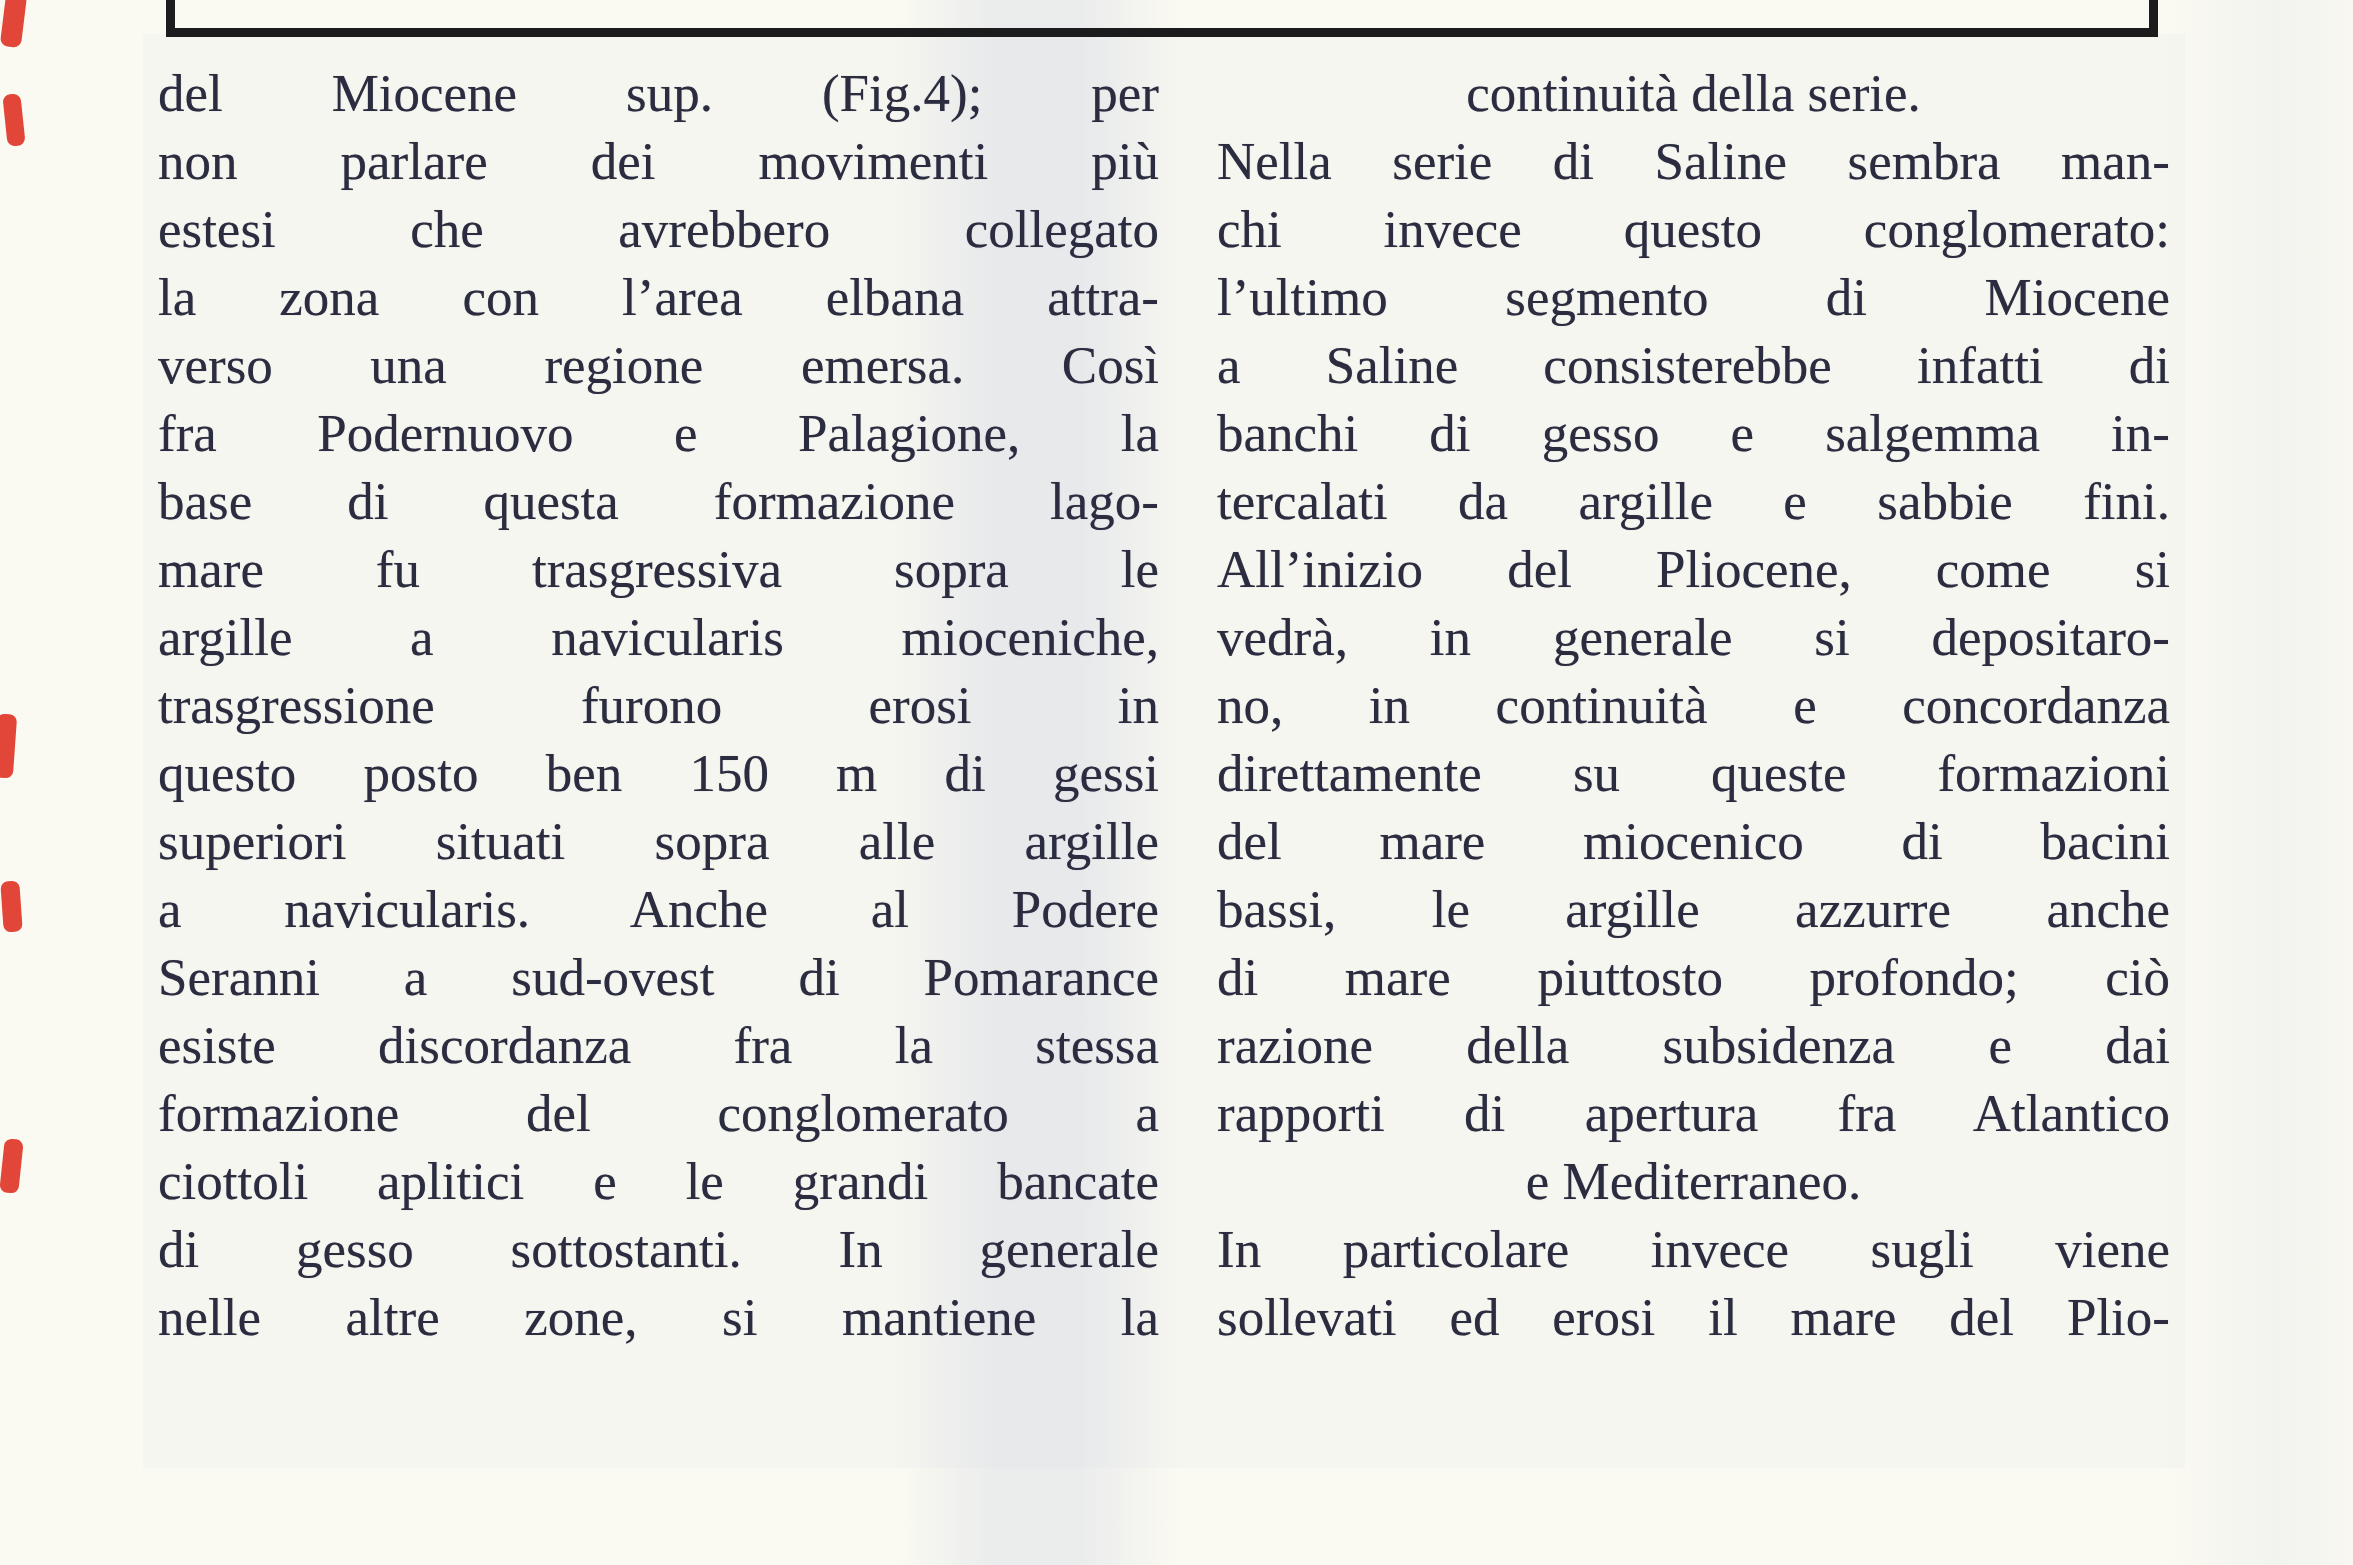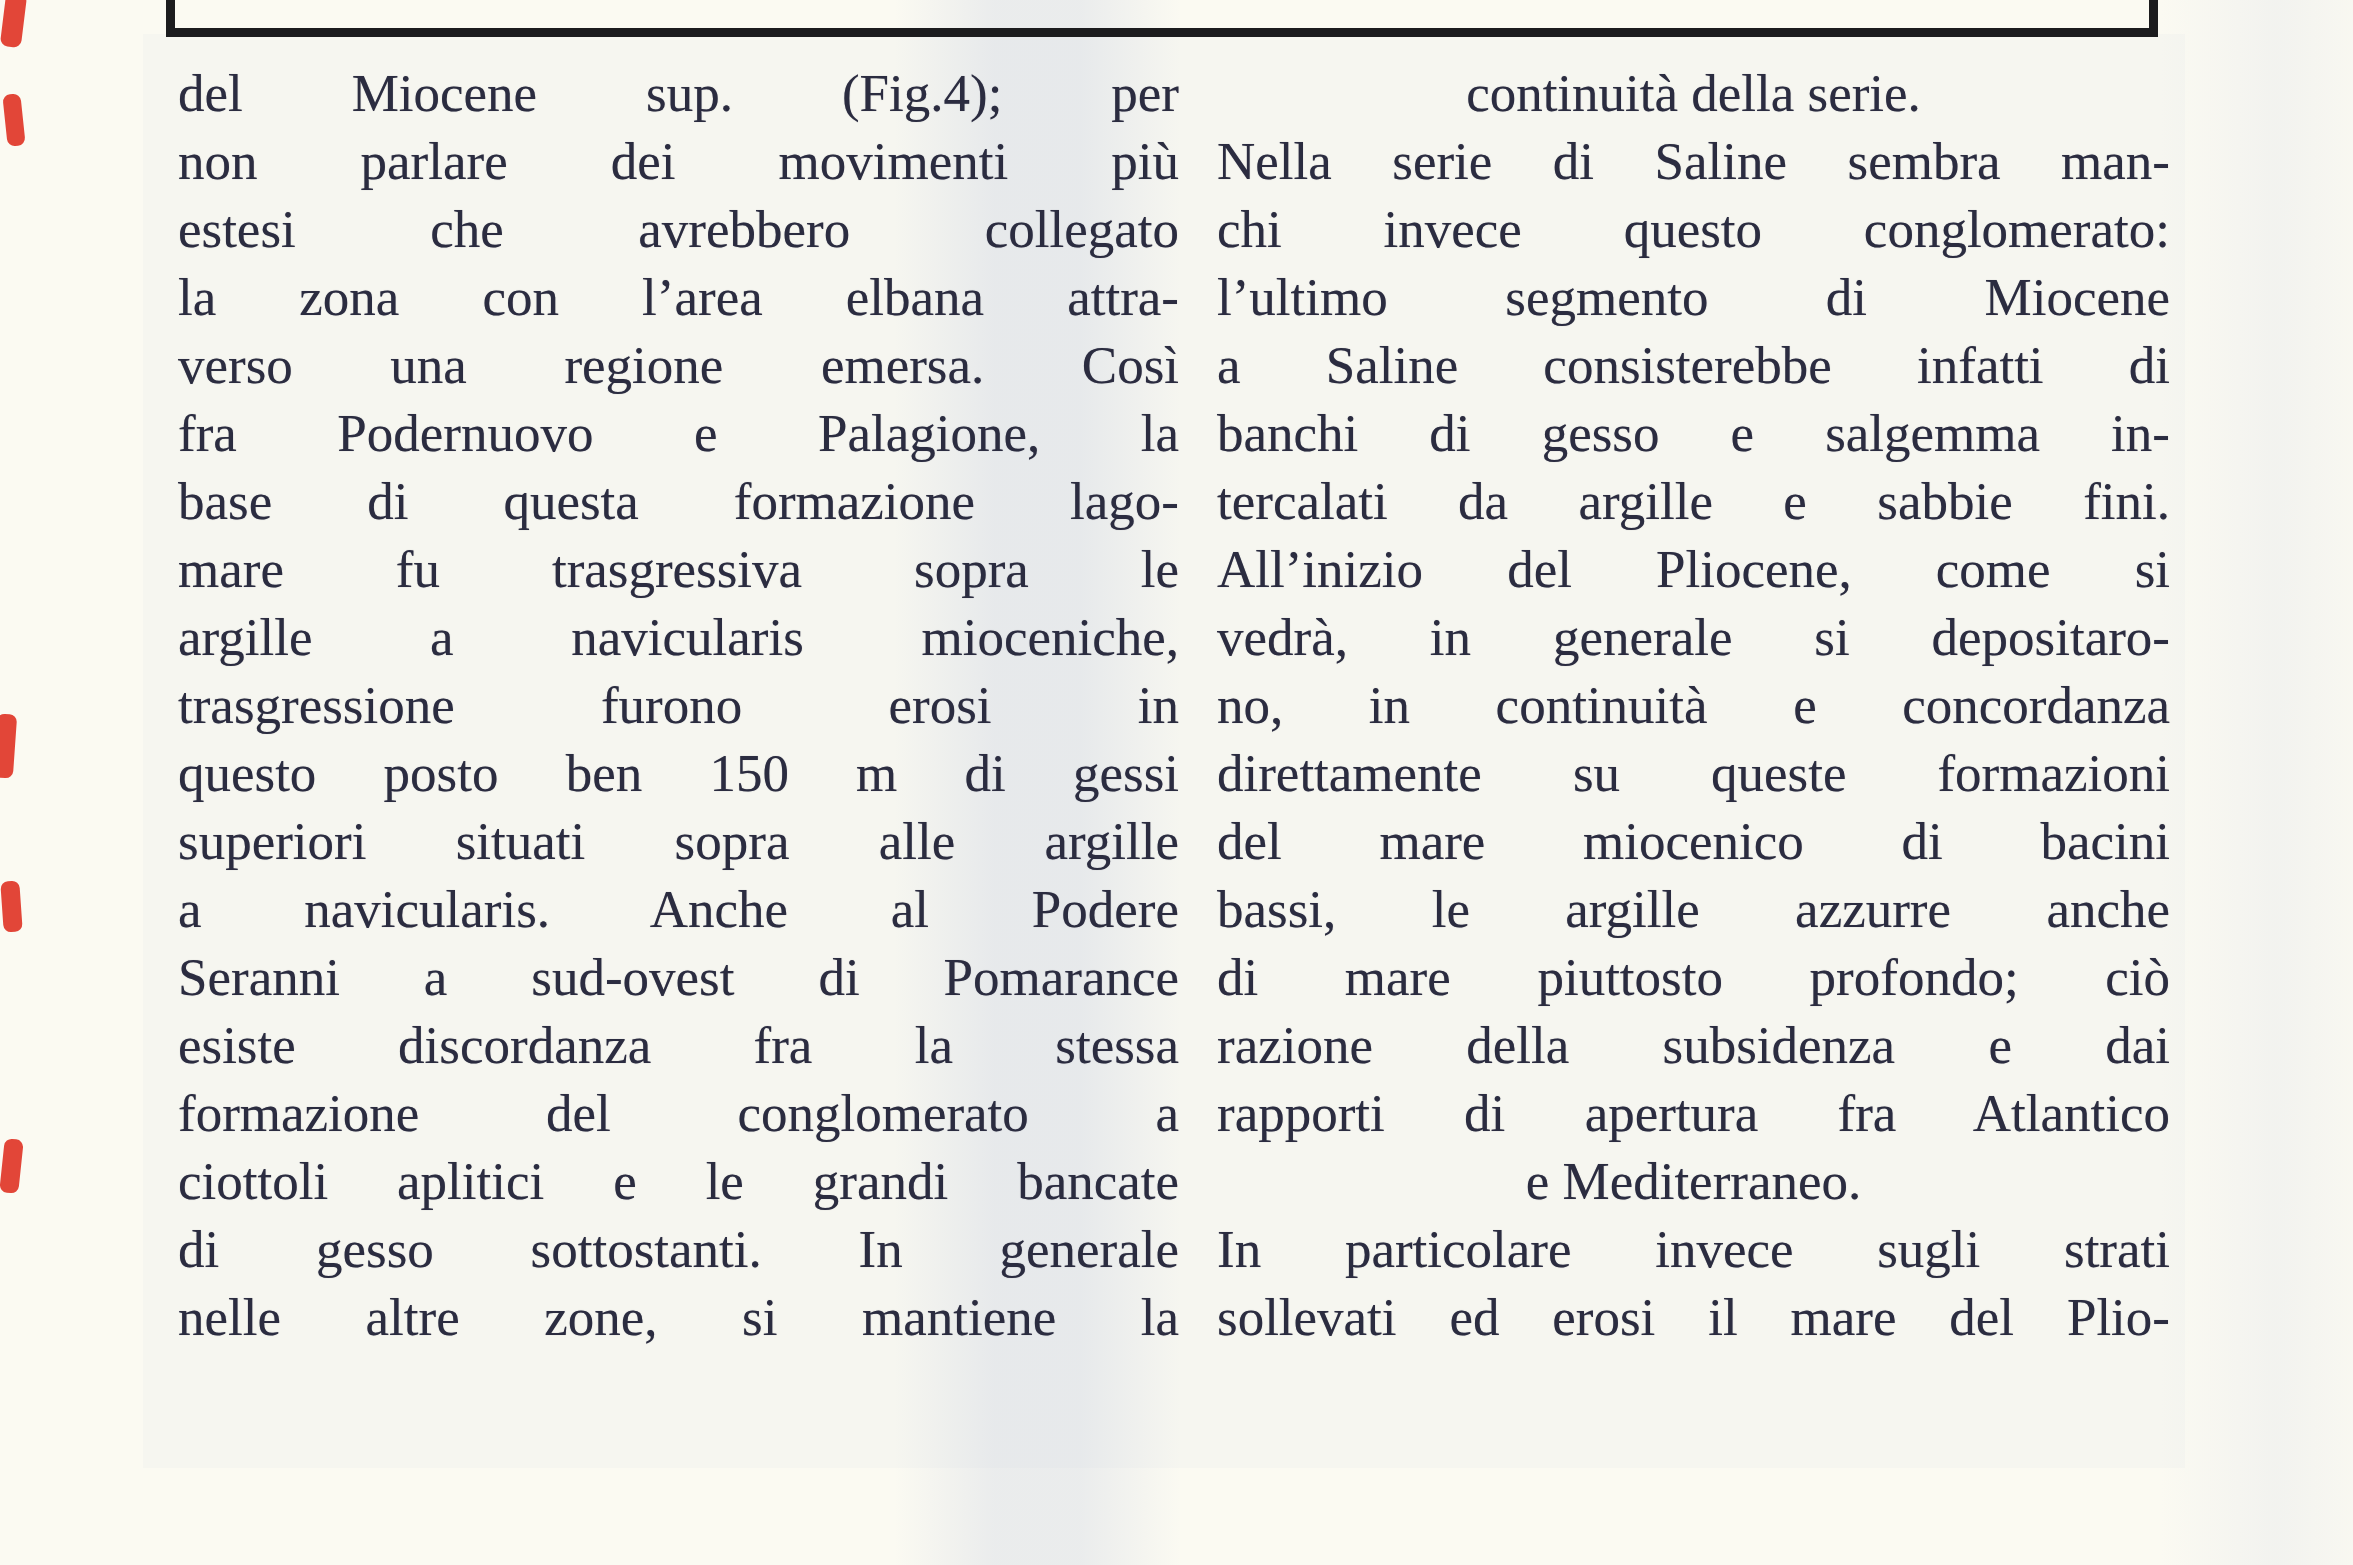--- a/index.html
+++ b/index.html
@@ -25,21 +25,21 @@
   
   .red-mark{position:absolute;background:var(--redmark,#df3628);border-radius:7.6px;opacity:.92;}
   .rm1{left:3.4px;top:-6.7px;width:21px;height:54px;transform:rotate(7deg);}
   .rm2{left:5px;top:94px;width:17.7px;height:52px;transform:rotate(-6deg);}
   .rm3{left:-5px;top:714px;width:20px;height:64px;transform:rotate(4deg);}
   .rm4{left:1.7px;top:881px;width:18.6px;height:51px;transform:rotate(-4deg);}
   .rm5{left:1.7px;top:1139px;width:18.6px;height:54px;transform:rotate(6deg);}
   
   .column{position:absolute;top:59px;color:var(--ink,#2b2c40);
     font-size:53px;text-shadow:0 0 0.8px rgba(43,44,64,.45);}
-  .col-left{left:178px;width:1001px;}
+  .col-left{left:158px;width:1001px;}
   .col-right{left:1217px;width:953px;}
   .text-line{height:68px;line-height:68px;white-space:nowrap;text-align:center;}
   .text-line.just{white-space:normal;text-align:justify;text-align-last:justify;}
   .em{}
 </style>
 </head>
 <body>
 
 <div class="page">
 
@@ -93,18 +93,18 @@
       <div class="text-line just"><span>All’inizio del Pliocene, come si</span></div>
       <div class="text-line just"><span>vedrà, in generale si depositaro-</span></div>
       <div class="text-line just"><span>no, in continuità e concordanza</span></div>
       <div class="text-line just"><span>direttamente su queste formazioni</span></div>
       <div class="text-line just"><span>del mare miocenico di bacini</span></div>
       <div class="text-line just"><span>bassi, le argille azzurre anche</span></div>
       <div class="text-line just"><span>di mare piuttosto profondo; ciò</span></div>
       <div class="text-line just"><span>razione della subsidenza e dai</span></div>
       <div class="text-line just"><span>rapporti di apertura fra Atlantico</span></div>
       <div class="text-line"><span>e Mediterraneo.</span></div>
-      <div class="text-line just"><span>In particolare invece sugli strati</span></div>
+      <div class="text-line just"><span>In particolare invece sugli viene</span></div>
       <div class="text-line just"><span>sollevati ed erosi il mare del Plio-</span></div>
     </div>
 
 </div>
 
 
 </body></html>

